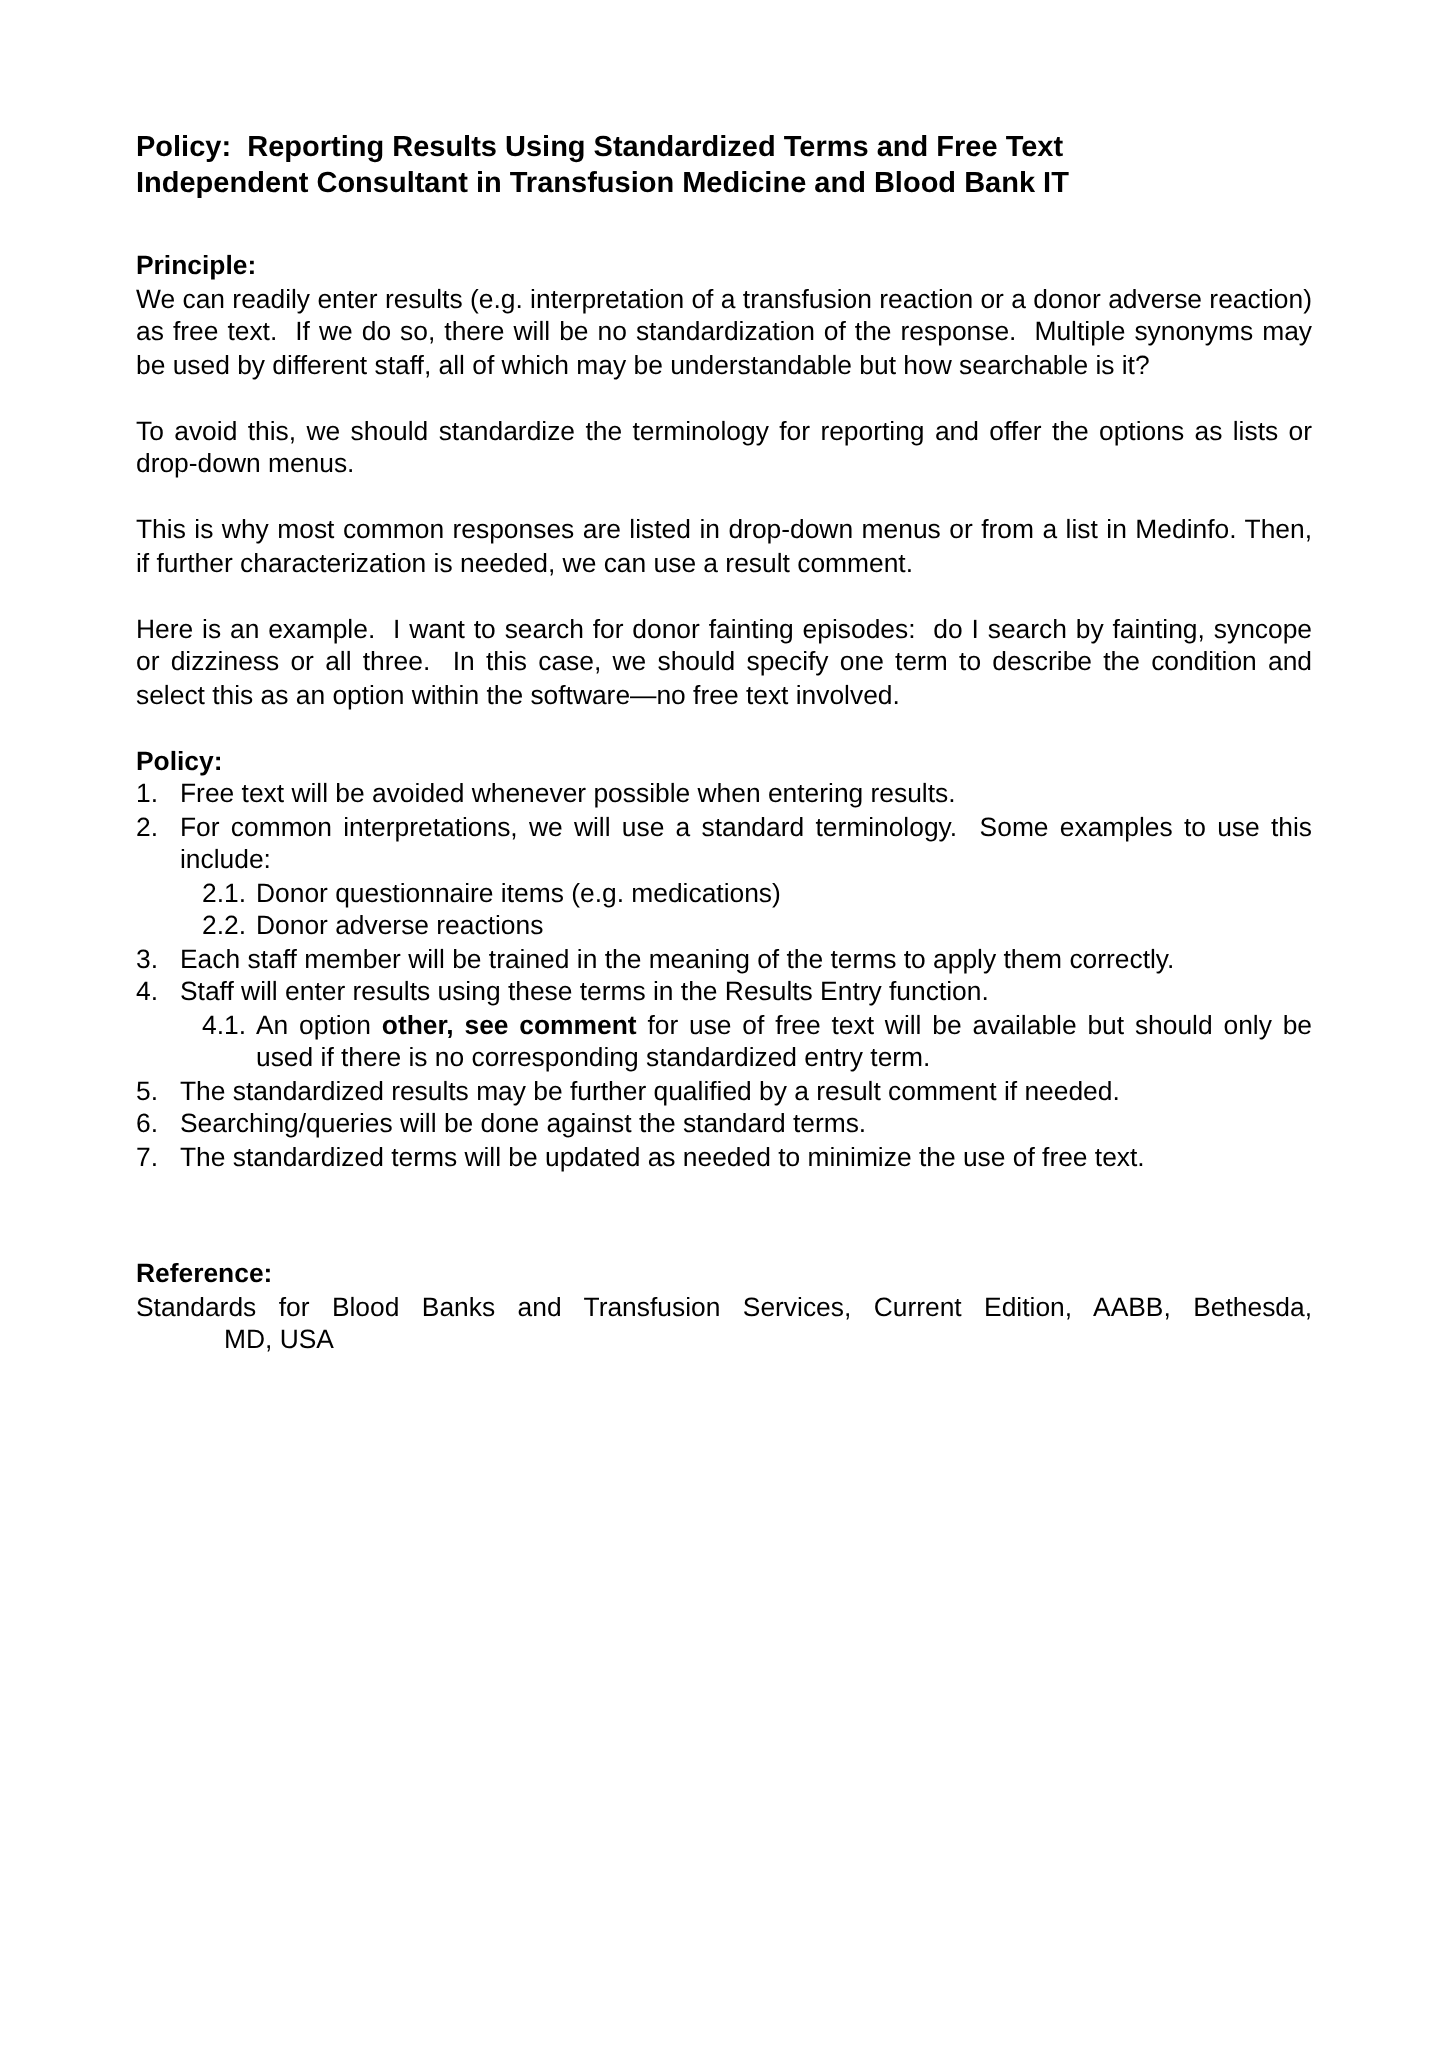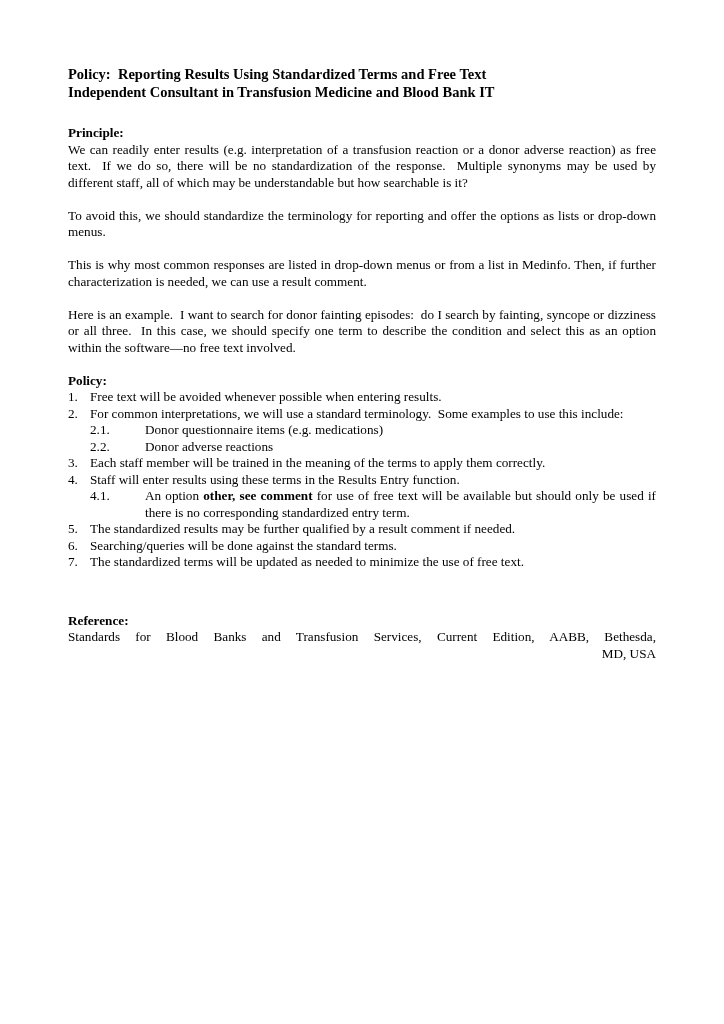--- a/index.html
+++ b/index.html
@@ -7,21 +7,20 @@
     width: 724px; height: 1024px;
     background: #ffffff;
     font-family: "Liberation Sans", sans-serif;
     color: #000000;
     overflow: hidden;
   }
   .page {
     position: relative;
     width: 656px; height: 1024px;
     background: #ffffff;
-    font-family: Liberation Serif, serif;
   }
   .doc {
     position: absolute;
     left: 68px; top: 66px;
     width: 588px;
     font-size: 13.2px;
     line-height: 16.5px;
     color: #000000;
   }
   .doc-header {
@@ -34,24 +33,24 @@
   }
   .section-principle { margin-top: 24px; }
   .section-policy    { margin-top: 16.5px; }
   .section-reference { margin-top: 42px; }
   p.body-par { text-align: justify; }
   p.body-par + p.body-par { margin-top: 16.5px; }
   .list { text-align: justify; }
   .li { display: flex; }
   .li .m1 { flex: none; width: 22px; }
   .li .m2 { flex: none; width: 27px; }
-  .li.sub { margin-left: 22px; gap: 28px; }
+  .li.sub { margin-left: 33px; }
   .li .t { flex: 1 1 auto; text-align: justify; }
   .ref-line1 { text-align: justify; text-align-last: justify; }
-  .ref-line2 { text-align: right; margin-left: 44px; }
+  .ref-line2 { text-align: left; margin-left: 44px; }
   b { font-weight: bold; }
 </style>
 </head>
 <body>
 
 <div class="page">
   <div class="doc">
 
     <div class="doc-header">
       <div>Policy:&nbsp; Reporting Results Using Standardized Terms and Free Text</div>

